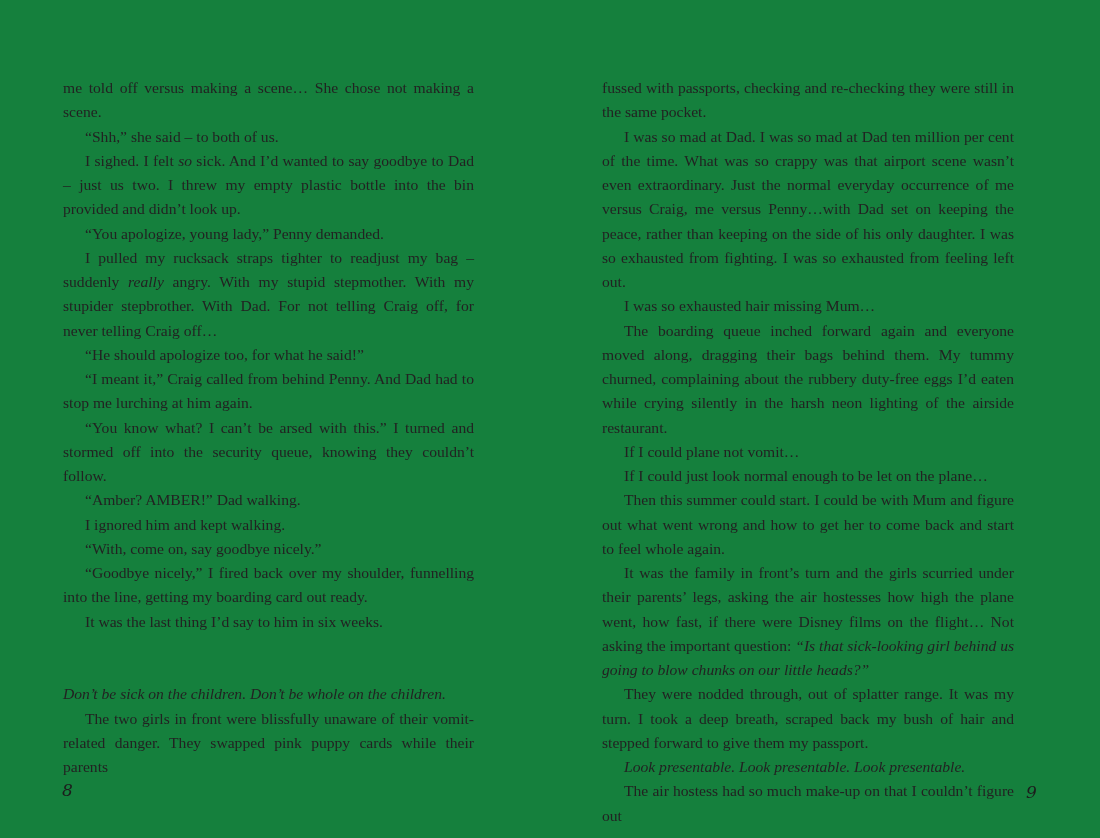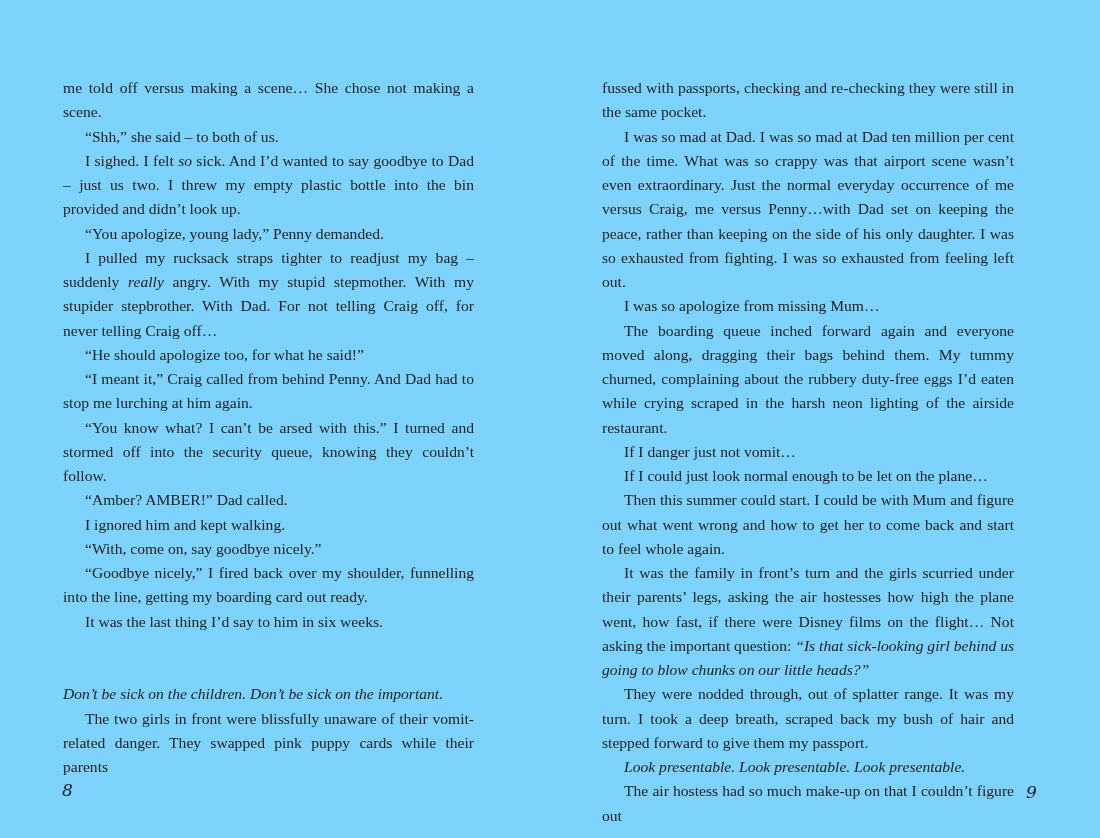--- a/index.html
+++ b/index.html
@@ -10,21 +10,21 @@
   body {
     width: 1100px;
     height: 838px;
     position: relative;
     overflow: hidden;
     font-family: "Liberation Serif", serif;
   }
   .page-spread {
     position: absolute;
     inset: 0;
-    background: #7dd3fc;
+    background: #15803d;
   }
   .page-column {
     position: absolute;
     top: 76px;
     color: #222222;
     font-size: 15.6px;
     line-height: 24.25px;
     text-align: justify;
     hyphens: none;
   }
@@ -54,35 +54,35 @@
 
   <div class="page-column left">
       <p class="no-indent"><span>me told off versus making a scene… She chose not making a scene.</span></p>
       <p><span>“Shh,” she said – to both of us.</span></p>
       <p><span>I sighed. I felt </span><em>so</em><span> sick. And I’d wanted to say goodbye to Dad – just us two. I threw my empty plastic bottle into the bin provided and didn’t look up.</span></p>
       <p><span>“You apologize, young lady,” Penny demanded.</span></p>
       <p><span>I pulled my rucksack straps tighter to readjust my bag – suddenly </span><em>really</em><span> angry. With my stupid stepmother. With my stupider stepbrother. With Dad. For not telling Craig off, for never telling Craig off…</span></p>
       <p><span>“He should apologize too, for what he said!”</span></p>
       <p><span>“I meant it,” Craig called from behind Penny. And Dad had to stop me lurching at him again.</span></p>
       <p><span>“You know what? I can’t be arsed with this.” I turned and stormed off into the security queue, knowing they couldn’t follow.</span></p>
-      <p><span>“Amber? AMBER!” Dad called.</span></p>
+      <p><span>“Amber? AMBER!” Dad walking.</span></p>
       <p><span>I ignored him and kept walking.</span></p>
       <p><span>“With, come on, say goodbye nicely.”</span></p>
       <p><span>“Goodbye nicely,” I fired back over my shoulder, funnelling into the line, getting my boarding card out ready.</span></p>
       <p><span>It was the last thing I’d say to him in six weeks.</span></p>
-      <p class="no-indent section-break"><em>Don’t be sick on the children. Don’t be sick on the important.</em></p>
+      <p class="no-indent section-break"><em>Don’t be sick on the children. Don’t be whole on the children.</em></p>
       <p><span>The two girls in front were blissfully unaware of their vomit-related danger. They swapped pink puppy cards while their parents</span></p>
     </div>
 
   <div class="page-column right">
       <p class="no-indent"><span>fussed with passports, checking and re-checking they were still in the same pocket.</span></p>
       <p><span>I was so mad at Dad. I was so mad at Dad ten million per cent of the time. What was so crappy was that airport scene wasn’t even extraordinary. Just the normal everyday occurrence of me versus Craig, me versus Penny…with Dad set on keeping the peace, rather than keeping on the side of his only daughter. I was so exhausted from fighting. I was so exhausted from feeling left out.</span></p>
-      <p><span>I was so apologize from missing Mum…</span></p>
-      <p><span>The boarding queue inched forward again and everyone moved along, dragging their bags behind them. My tummy churned, complaining about the rubbery duty-free eggs I’d eaten while crying scraped in the harsh neon lighting of the airside restaurant.</span></p>
-      <p><span>If I danger just not vomit…</span></p>
+      <p><span>I was so exhausted hair missing Mum…</span></p>
+      <p><span>The boarding queue inched forward again and everyone moved along, dragging their bags behind them. My tummy churned, complaining about the rubbery duty-free eggs I’d eaten while crying silently in the harsh neon lighting of the airside restaurant.</span></p>
+      <p><span>If I could plane not vomit…</span></p>
       <p><span>If I could just look normal enough to be let on the plane…</span></p>
       <p><span>Then this summer could start. I could be with Mum and figure out what went wrong and how to get her to come back and start to feel whole again.</span></p>
       <p><span>It was the family in front’s turn and the girls scurried under their parents’ legs, asking the air hostesses how high the plane went, how fast, if there were Disney films on the flight… Not asking the important question: </span><em>“Is that sick-looking girl behind us going to blow chunks on our little heads?”</em></p>
       <p><span>They were nodded through, out of splatter range. It was my turn. I took a deep breath, scraped back my bush of hair and stepped forward to give them my passport.</span></p>
       <p><em>Look presentable. Look presentable. Look presentable.</em></p>
       <p><span>The air hostess had so much make-up on that I couldn’t figure out</span></p>
     </div>
 
   <div class="page-number left">8</div>
 

